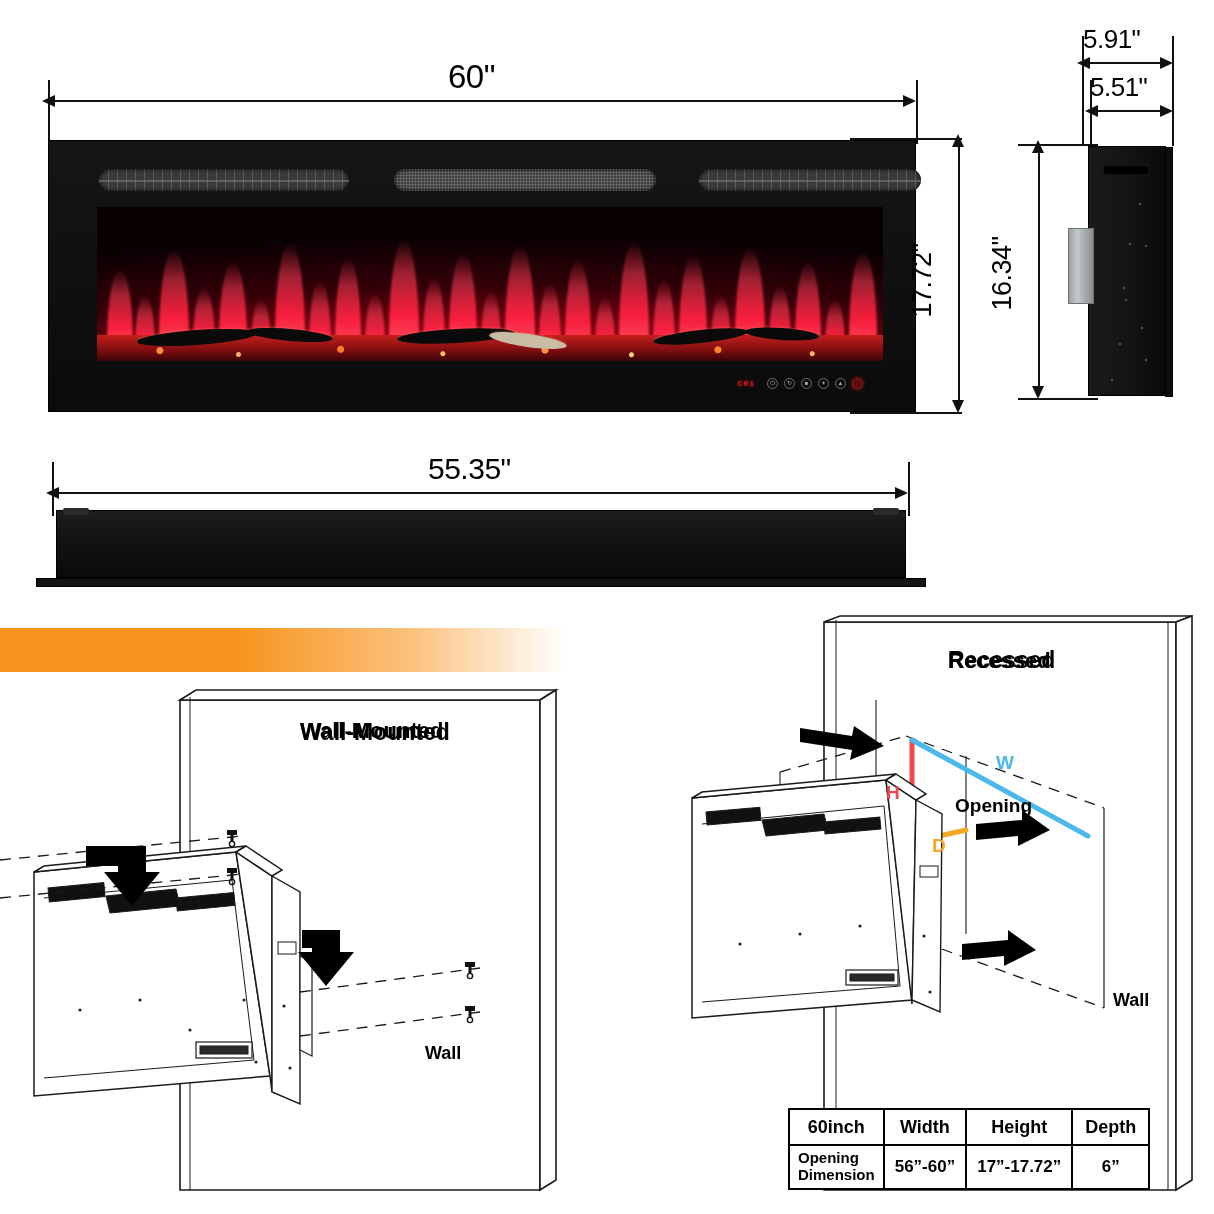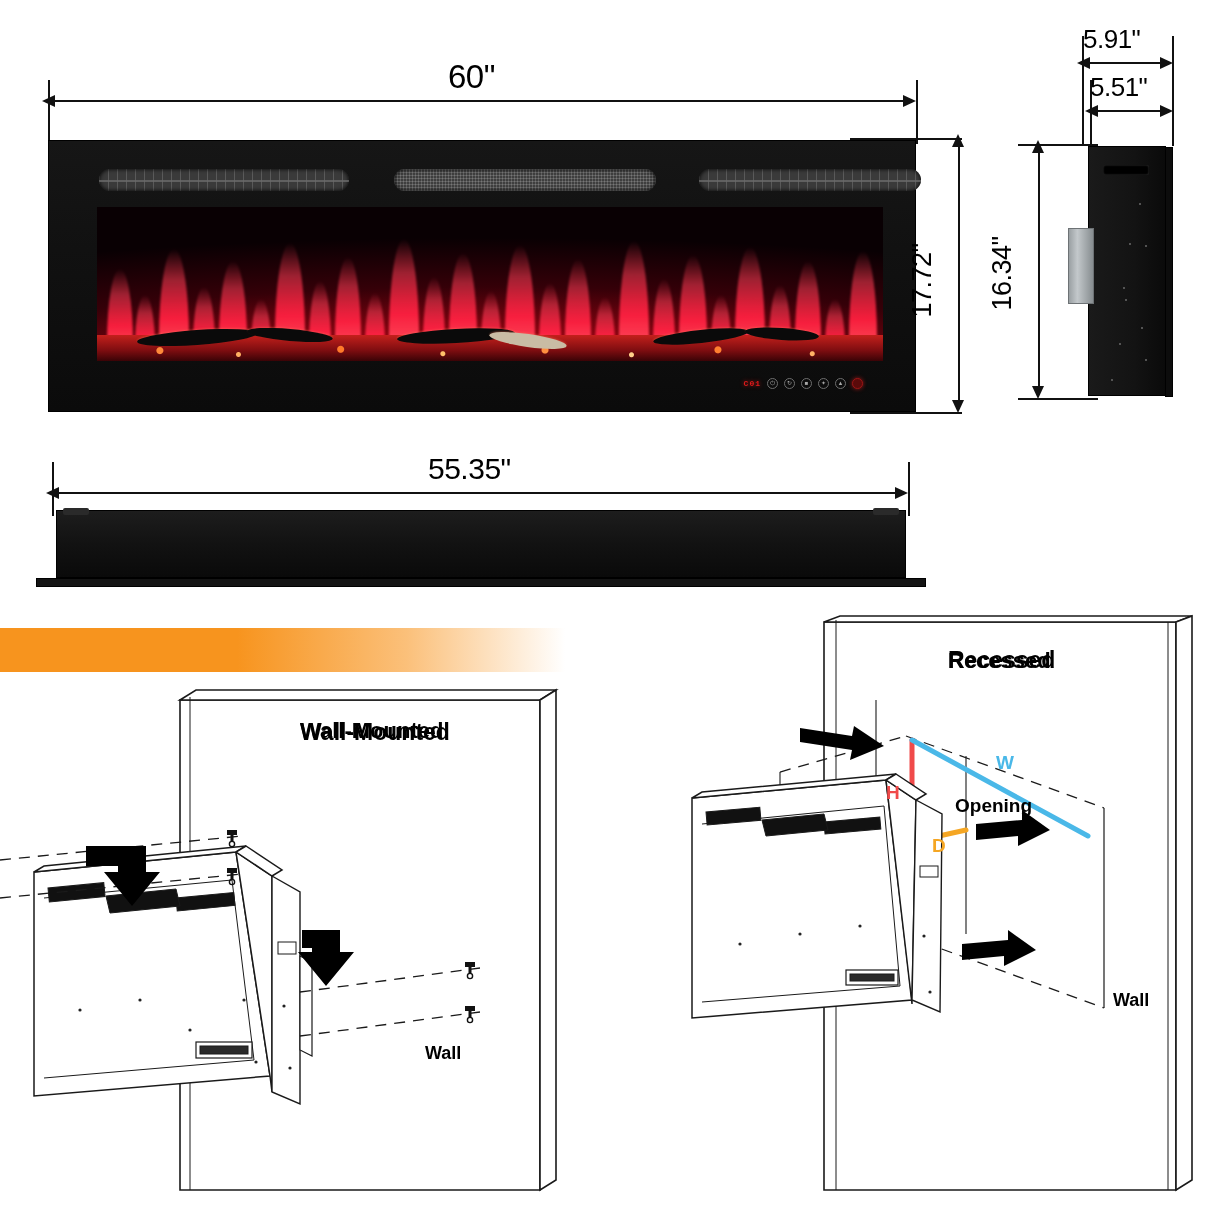--- a/index.html
+++ b/index.html
@@ -109,21 +109,21 @@
   }
   .log.pale { background:#c9bca4; }
 
   
   #control-panel {
     position:absolute; right: 52px; bottom: 22px;
     display:flex; align-items:center; gap:6px;
   }
   #led-display {
     color:#e01b1b; font-size:8px; font-weight:700; letter-spacing:1px;
-    font-family:"Liberation Mono", monospace; margin-right:0;
+    font-family:"Liberation Mono", monospace; margin-right:6px;
     text-shadow: 0 0 4px rgba(224,27,27,.8);
   }
   .ctrl-btn {
     width:11px; height:11px; border-radius:50%;
     border:1px solid #6e6e6e; color:#a8a8a8;
     font-size:6px; line-height:9px; text-align:center;
   }
   .ctrl-btn.power-led { border-color:#9a1515; background:#5a0a0a; box-shadow:0 0 4px rgba(224,27,27,.7); }
 
   
@@ -471,14 +471,33 @@
   <div class="wall-label" style="left:425px; top:1043px;">Wall</div>
 
   <div class="diagram-title" style="left:948px; top:648px;">Recessed</div>
   <div class="wall-label" style="left:1113px; top:990px;">Wall</div>
 
   <div class="op-label" id="label-H" style="left:886px; top:782px;">H</div>
   <div class="op-label" id="label-W" style="left:996px; top:752px;">W</div>
   <div class="op-label" id="label-D" style="left:932px; top:835px;">D</div>
   <div id="label-opening" style="position:absolute; left:955px; top:795px;">Opening</div>
 
+  <table id="spec-table">
+    <tbody>
+      <tr>
+        <td class="hdr">60inch</td>
+        <td class="hdr">Width</td>
+        <td class="hdr">Height</td>
+        <td class="hdr">Depth</td>
+      </tr>
+      <tr>
+        <td class="rowlabel">
+          <span>Opening</span><br>
+          <span>Dimension</span>
+        </td>
+        <td>56”-60”</td>
+        <td>17”-17.72”</td>
+        <td>6”</td>
+      </tr>
+    </tbody>
+  </table>
 
 </div>
 
 </body></html>

